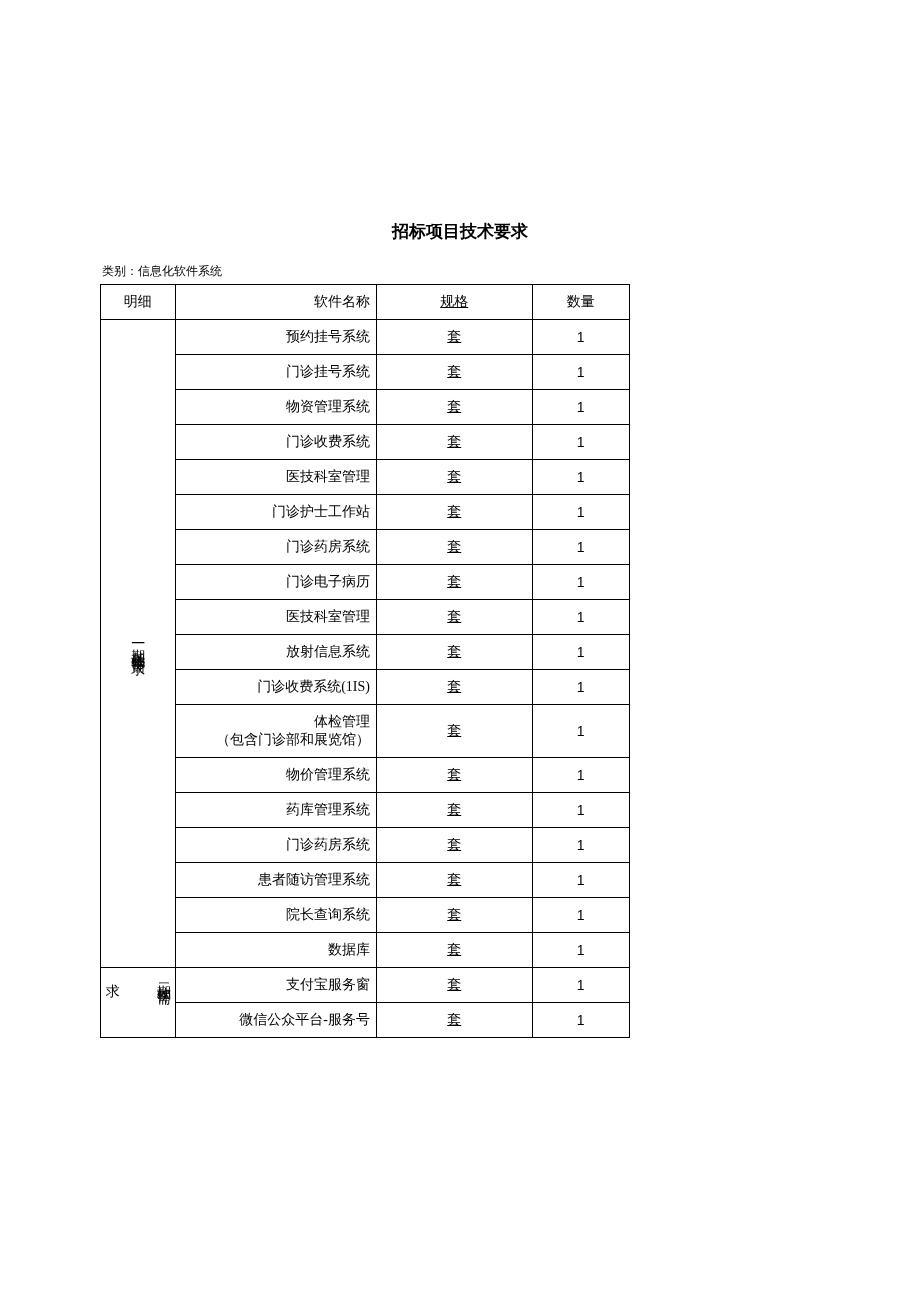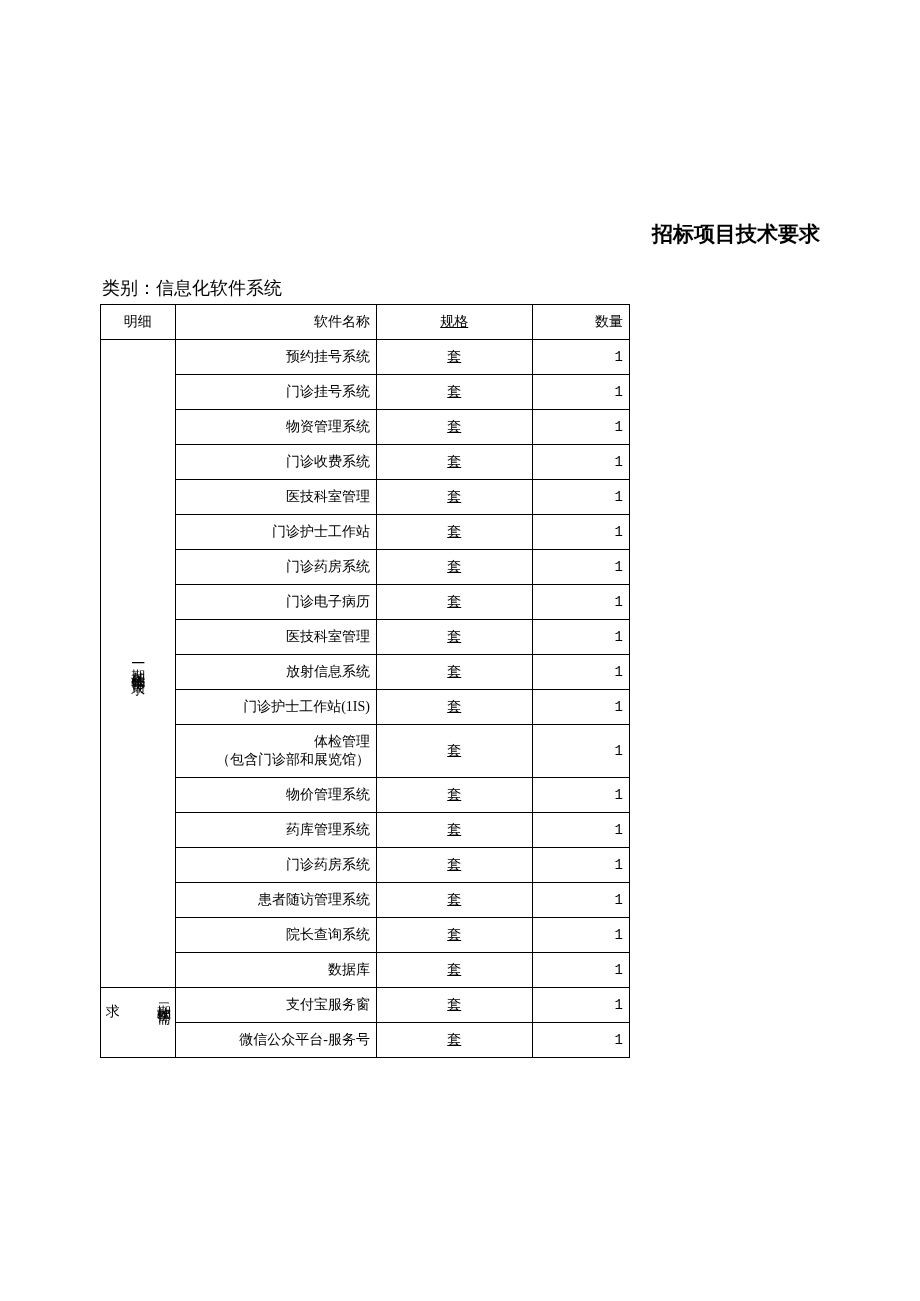--- a/index.html
+++ b/index.html
@@ -7,27 +7,27 @@
       background: #ffffff;
       margin: 0;
       padding: 0;
       width: 920px;
       color: #000;
     }
     .page {
       padding: 220px 100px 60px 100px;
     }
     .title {
-      text-align: right;
-      font-size: 21px;
+      text-align: center;
+      font-size: 17px;
       font-weight: bold;
-      margin-bottom: 28px;
+      margin-bottom: 20px;
     }
     .category {
-      font-size: 18px;
+      font-size: 12px;
       margin-bottom: 4px;
       margin-left: 2px;
     }
     table {
       border-collapse: collapse;
       width: 530px;
       margin: 0;
     }
     td, th {
       border: 1px solid #000;
@@ -48,22 +48,22 @@
       text-align: right;
       padding-left: 6px;
     }
     .col-spec {
       width: 160px;
       text-align: center;
       text-decoration: underline;
     }
     .col-qty {
       width: 94px;
-      text-align: right;
-      font-family: Liberation Mono, monospace;
+      text-align: center;
+      font-family: Liberation Sans, sans-serif;
     }
     .vcell {
       writing-mode: vertical-rl;
       text-orientation: upright;
       text-align: center;
       letter-spacing: 2px;
       line-height: 1.3;
       font-size: 14px;
       padding: 6px 2px;
       vertical-align: middle;
@@ -134,21 +134,21 @@
           <td class="col-name">医技科室管理</td>
           <td class="col-spec">套</td>
           <td class="col-qty">1</td>
         </tr>
         <tr>
           <td class="col-name">放射信息系统</td>
           <td class="col-spec">套</td>
           <td class="col-qty">1</td>
         </tr>
         <tr>
-          <td class="col-name">门诊护士工作站(1IS)</td>
+          <td class="col-name">门诊收费系统(1IS)</td>
           <td class="col-spec">套</td>
           <td class="col-qty">1</td>
         </tr>
         <tr>
           <td class="col-name">体检管理<br>（包含门诊部和展览馆）</td>
           <td class="col-spec">套</td>
           <td class="col-qty">1</td>
         </tr>
         <tr>
           <td class="col-name">物价管理系统</td>

